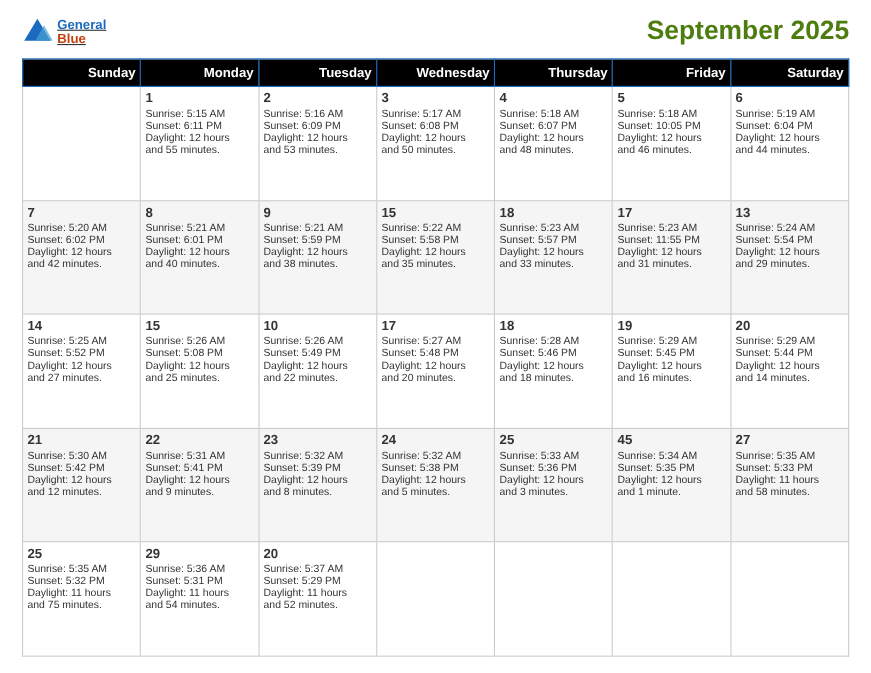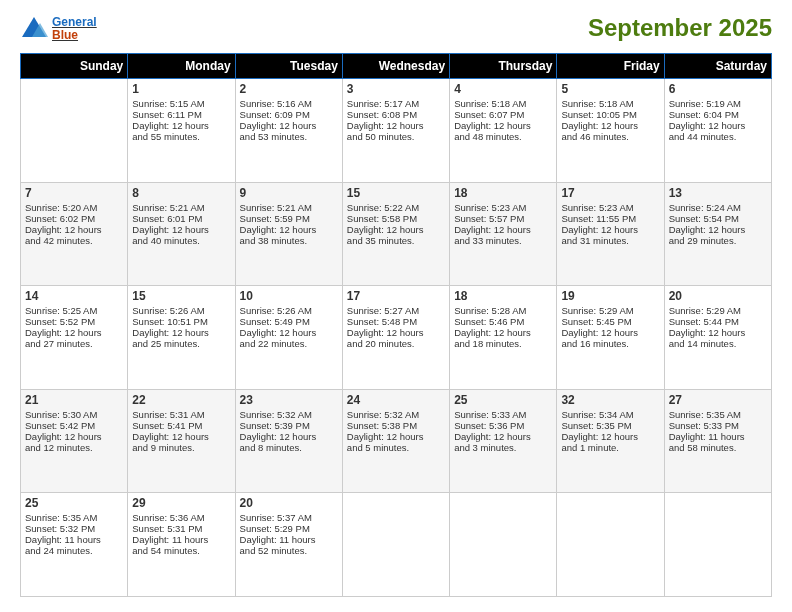--- a/index.html
+++ b/index.html
@@ -221,21 +221,21 @@
           <td>
             <span class="day-num">14</span>
             <div>Sunrise: 5:25 AM</div>
             <div>Sunset: 5:52 PM</div>
             <div>Daylight: 12 hours</div>
             <div>and 27 minutes.</div>
           </td>
           <td>
             <span class="day-num">15</span>
             <div>Sunrise: 5:26 AM</div>
-            <div>Sunset: 10:51 PM</div>
+            <div>Sunset: 5:08 PM</div>
             <div>Daylight: 12 hours</div>
             <div>and 25 minutes.</div>
           </td>
           <td>
             <span class="day-num">10</span>
             <div>Sunrise: 5:26 AM</div>
             <div>Sunset: 5:49 PM</div>
             <div>Daylight: 12 hours</div>
             <div>and 22 minutes.</div>
           </td>
@@ -298,41 +298,41 @@
             <div>and 5 minutes.</div>
           </td>
           <td>
             <span class="day-num">25</span>
             <div>Sunrise: 5:33 AM</div>
             <div>Sunset: 5:36 PM</div>
             <div>Daylight: 12 hours</div>
             <div>and 3 minutes.</div>
           </td>
           <td>
-            <span class="day-num">32</span>
+            <span class="day-num">45</span>
             <div>Sunrise: 5:34 AM</div>
             <div>Sunset: 5:35 PM</div>
             <div>Daylight: 12 hours</div>
             <div>and 1 minute.</div>
           </td>
           <td>
             <span class="day-num">27</span>
             <div>Sunrise: 5:35 AM</div>
             <div>Sunset: 5:33 PM</div>
             <div>Daylight: 11 hours</div>
             <div>and 58 minutes.</div>
           </td>
         </tr>
         <tr class="white-row">
           <td>
             <span class="day-num">25</span>
             <div>Sunrise: 5:35 AM</div>
             <div>Sunset: 5:32 PM</div>
             <div>Daylight: 11 hours</div>
-            <div>and 24 minutes.</div>
+            <div>and 75 minutes.</div>
           </td>
           <td>
             <span class="day-num">29</span>
             <div>Sunrise: 5:36 AM</div>
             <div>Sunset: 5:31 PM</div>
             <div>Daylight: 11 hours</div>
             <div>and 54 minutes.</div>
           </td>
           <td>
             <span class="day-num">20</span>

